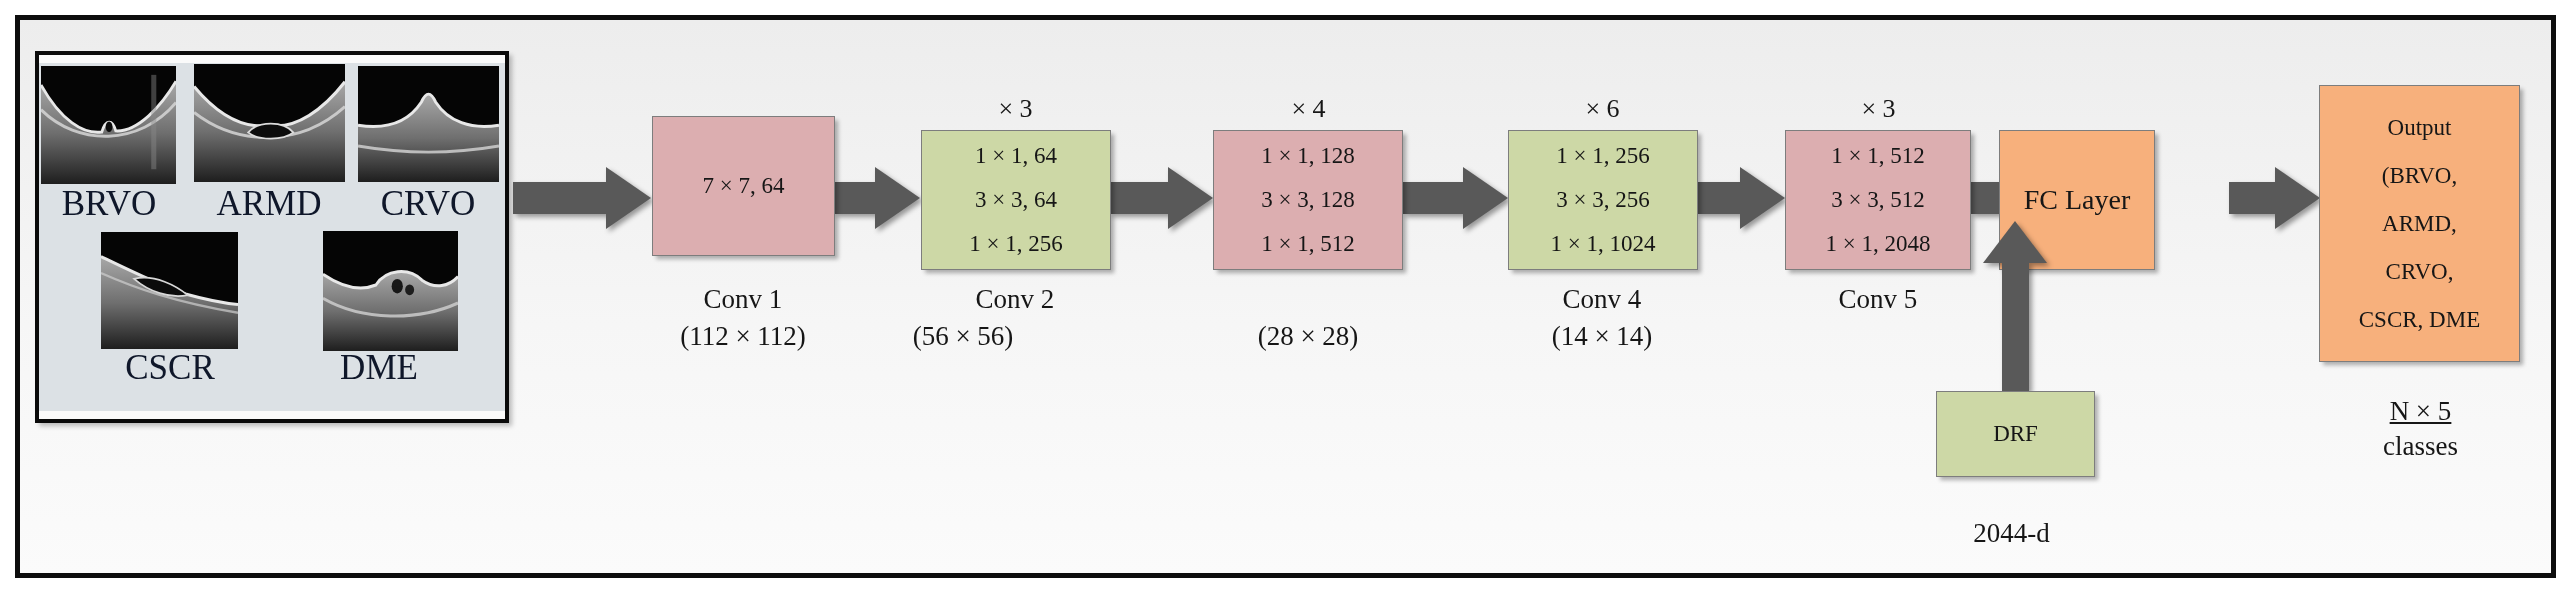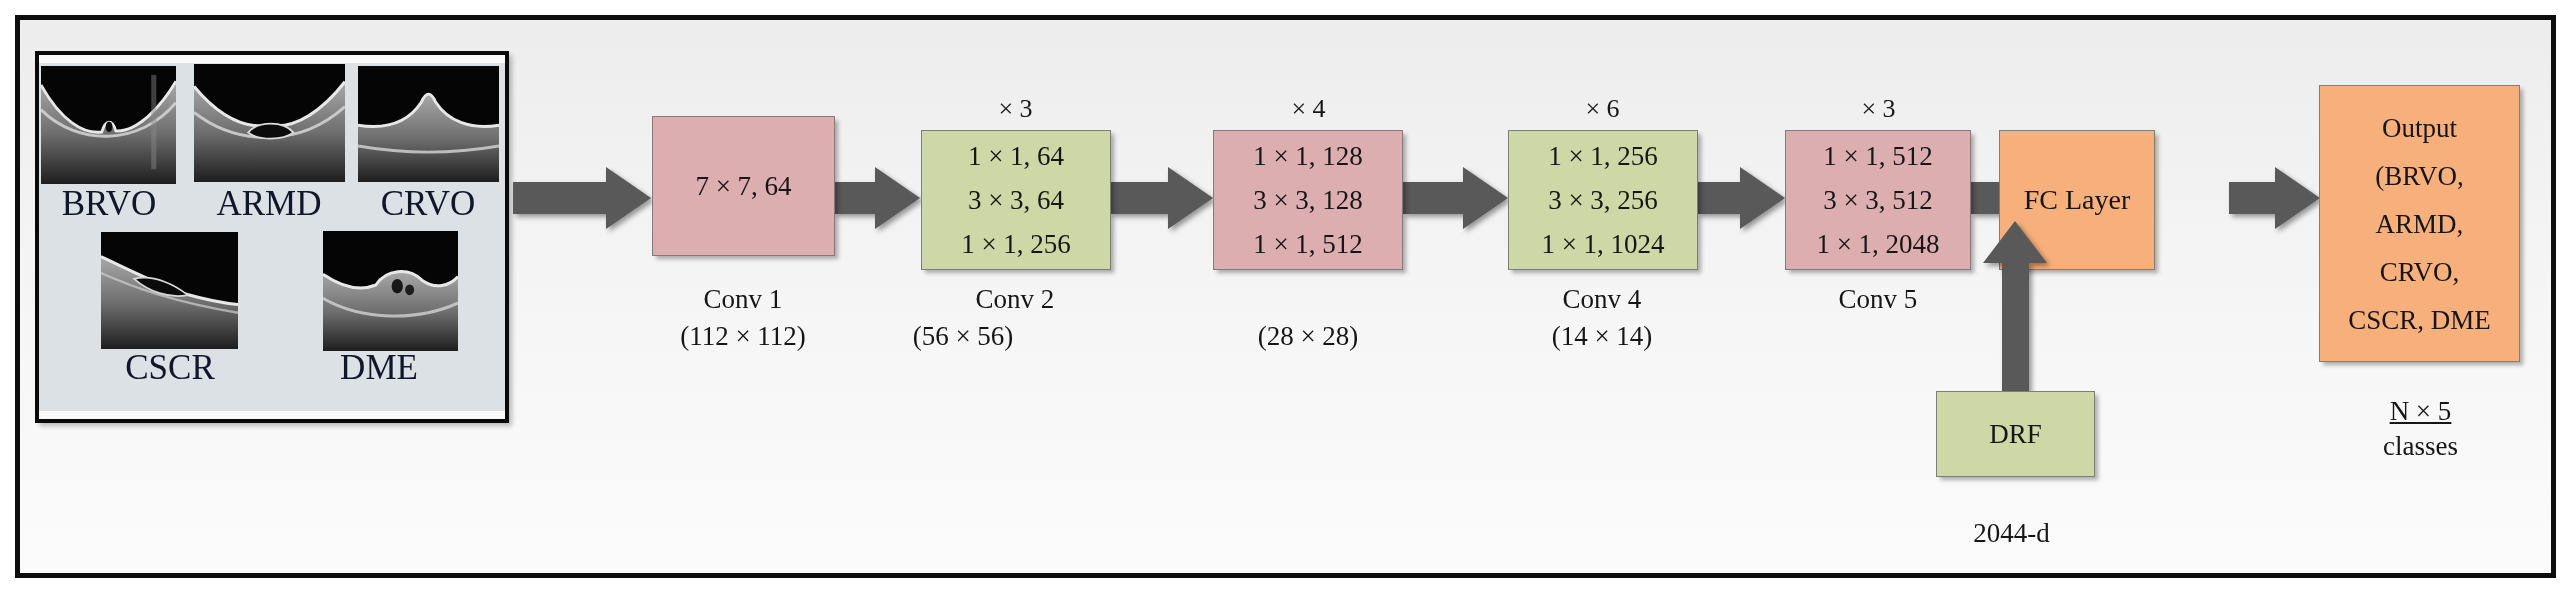--- a/index.html
+++ b/index.html
@@ -18,21 +18,21 @@
   .img-label{position:absolute;transform:translateX(-50%);font-size:35px;line-height:27px;
              color:#0f172a;white-space:nowrap;}
   
   .box{position:absolute;box-sizing:border-box;border:1.8px solid #7d7d7d;
        box-shadow:4.1px 4.1px 4.1px rgba(0,0,0,.30);
        display:flex;flex-direction:column;justify-content:space-around;align-items:center;
        text-align:center;}
   .box.pink{background:var(--pink,#dcaeb0);}
   .box.green{background:var(--green,#cdd8a6);}
   .box.orange{background:var(--orange,#f7b07c);}
-  .box .ln{font-size:27px;line-height:42px;white-space:nowrap;}
+  .box .ln{font-size:23px;line-height:42px;white-space:nowrap;}
   .single .ln{line-height:134px;}
   .mult{position:absolute;width:117px;transform:translateX(-58px);text-align:center;
         font-size:26px;line-height:27px;}
   .stage-name,.stage-size{position:absolute;width:222px;transform:translateX(-111px);
         text-align:center;font-size:27px;line-height:29px;white-space:nowrap;}
   .note-line{position:absolute;width:245px;transform:translateX(-123px);text-align:center;
         font-size:27px;line-height:30px;white-space:nowrap;}
   
   .arrow-h{position:absolute;height:62px;filter:drop-shadow(3.5px 3.5px 2.9px rgba(0,0,0,.38));}
   .arrow-h .shaft{position:absolute;left:0;top:15px;height:31.5px;background:var(--arrow,#595959);}

